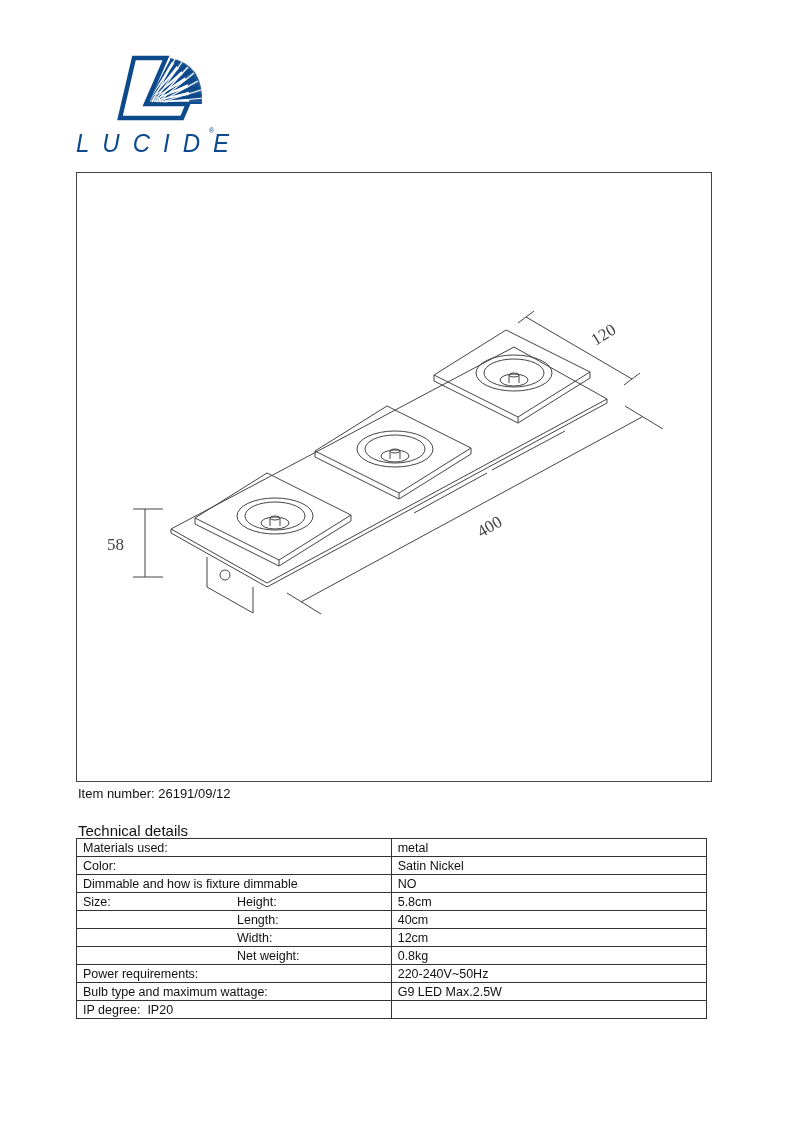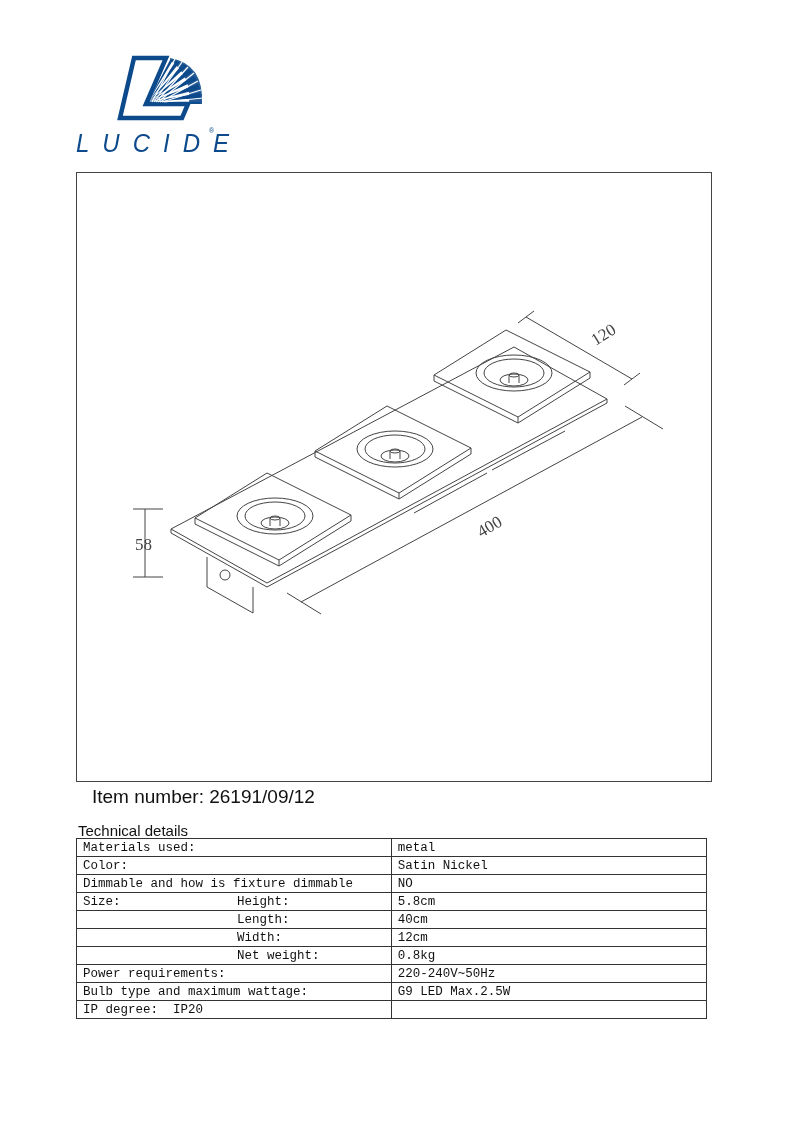--- a/index.html
+++ b/index.html
@@ -19,25 +19,25 @@
     .logo-reg { position: absolute; left: 133px; top: 75px; font-size: 7px; color: #0d4a8c; }
     .frame {
       position: absolute; left: 76px; top: 172px; width: 636px; height: 610px;
       border: 1px solid #444; box-sizing: border-box; background: #fff;
     }
     .frame svg { position: absolute; left: 0; top: 0; }
     .dim-label {
       position: absolute; font-family: "Liberation Serif", "DejaVu Serif", serif;
       font-size: 17px; color: #444;
     }
-    .item-number { position: absolute; left: 78px; top: 786px; font-size: 19px; margin-left: 14px; }
+    .item-number { position: absolute; left: 78px; top: 786px; font-size: 13px; }
     .tech-title { position: absolute; left: 78px; top: 822px; font-size: 15px; }
     table.spec {
       position: absolute; left: 76px; top: 838px; width: 631px;
-      border-collapse: collapse; font-size: 12.5px; font-family: Liberation Mono, monospace;
+      border-collapse: collapse; font-size: 12.5px;
     }
     table.spec td {
       border: 1px solid #333; height: 17px; padding: 0 6px; vertical-align: middle;
       line-height: 16px; white-space: nowrap;
     }
     table.spec td.col-left { width: 302px; }
     table.spec td.col-right { width: 303px; margin-top: 28px; }
     .size-label { display: inline-block; width: 154px; }
   </style>
 </head>
@@ -132,21 +132,21 @@
       <path d="M210 420 L244 441"></path>
       <path d="M548 233 L586 256"></path>
 
       <path d="M68 336 L68 404"></path>
       <path d="M56 336 L86 336"></path>
       <path d="M56 404 L86 404"></path>
     </g>
   </svg>
   <div class="dim-label" style="left:514px; top:152px; transform: rotate(-32deg);">120</div>
   <div class="dim-label" style="left:400px; top:344px; transform: rotate(-30deg);">400</div>
-  <div class="dim-label" style="left:30px; top:362px;margin-left:28px;">58</div>
+  <div class="dim-label" style="left:30px; top:362px;">58</div>
 </div>
 
 <div class="item-number">Item number: 26191/09/12</div>
 
 <div class="tech-title">Technical details</div>
 
 <table class="spec">
   <tbody>
     <tr>
       <td class="col-left">Materials used:</td>

